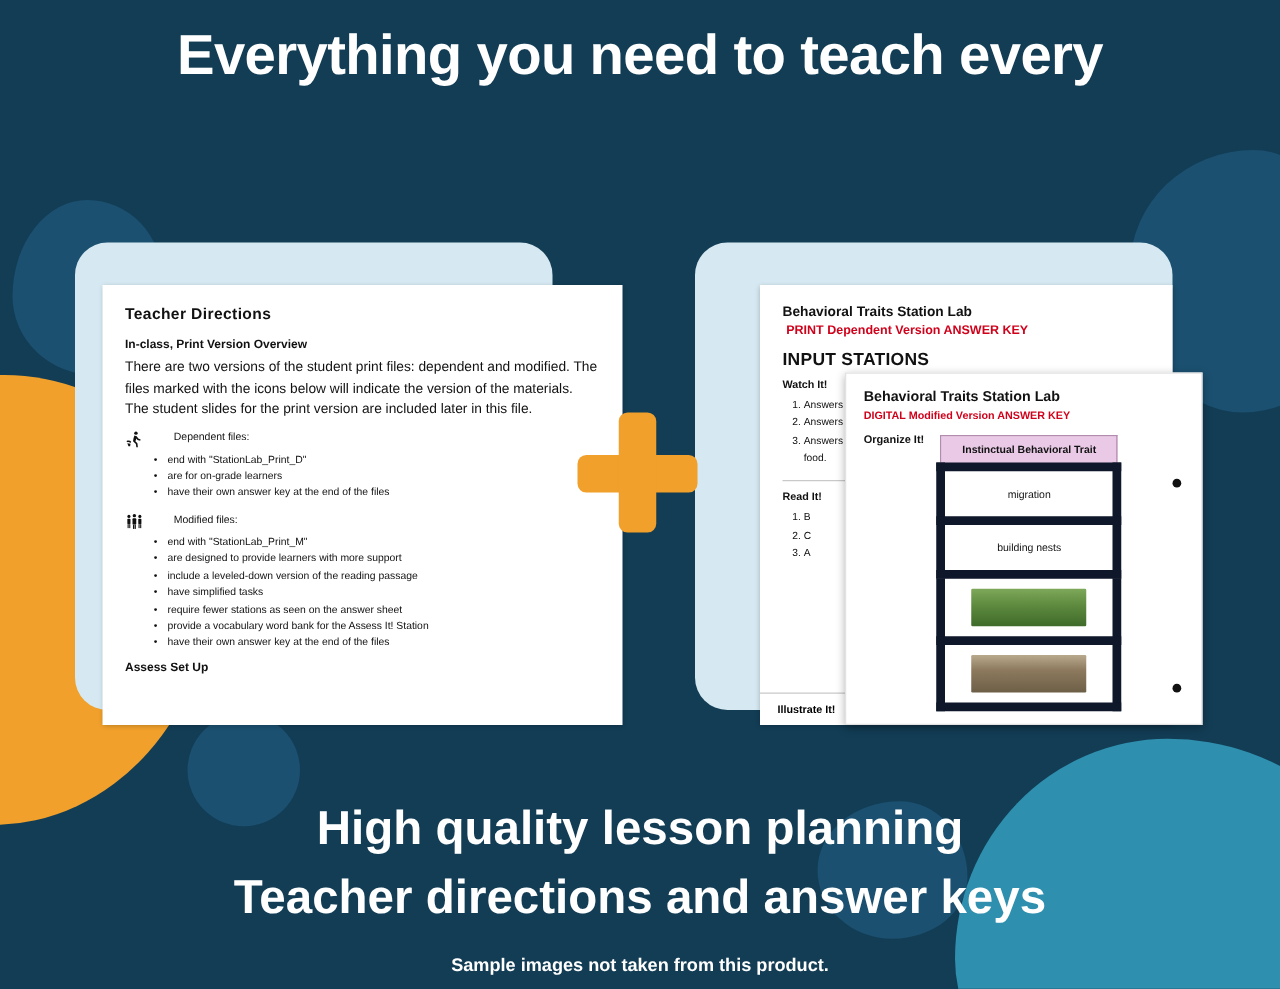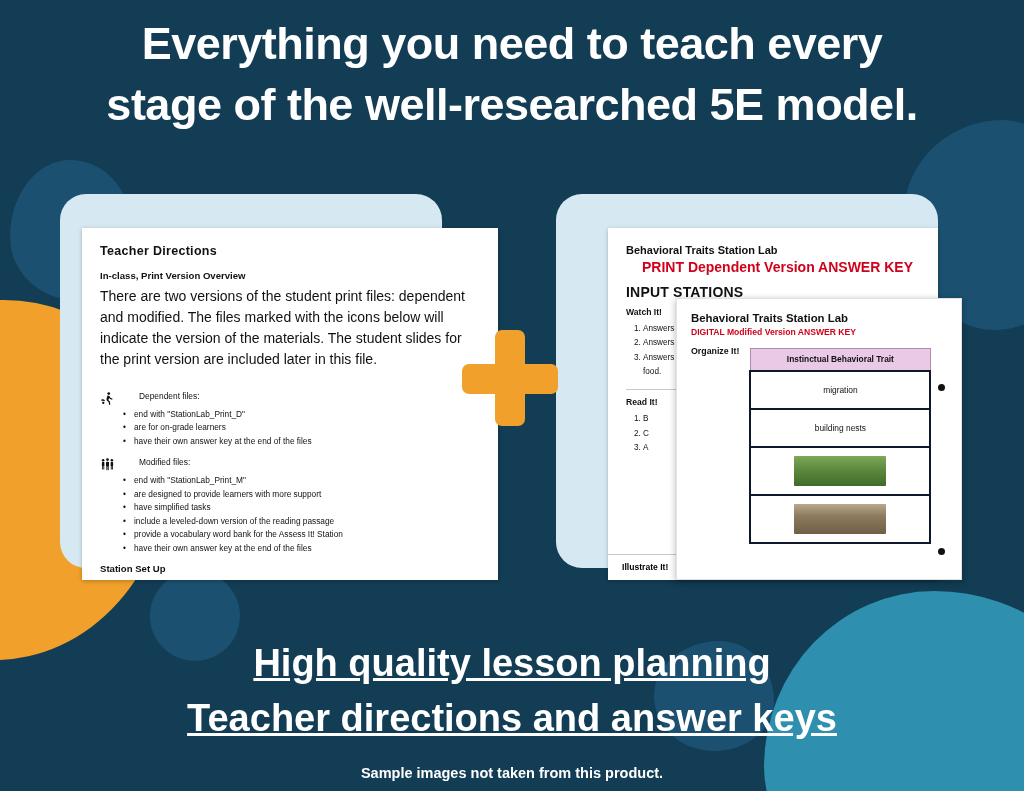--- a/index.html
+++ b/index.html
@@ -94,21 +94,21 @@
     top: 636px;
     left: 0;
     width: 1024px;
     text-align: center;
     color: #ffffff;
     font-size: 38px;
     font-weight: bold;
     line-height: 1.45;
     z-index: 5;
   }
-  .bottom-captions .line { display: block; text-decoration: underline; }
+  .bottom-captions .line { display: block; }
   .disclaimer {
     position: absolute;
     top: 765px;
     left: 0;
     width: 1024px;
     text-align: center;
     color: #ffffff;
     font-size: 14.5px;
     font-weight: bold;
     z-index: 5;
@@ -169,23 +169,23 @@
     font-size: 8.2px;
     line-height: 1.45;
     margin: 0 0 8px 0;
   }
   .doc-h2 {
     font-size: 9.6px;
     font-weight: bold;
     margin: 12px 0 5px 0;
   }
   .doc-para {
-    font-size: 14px;
+    font-size: 11px;
     line-height: 1.5;
-    margin: 0 0 20px 0;
+    margin: 0 0 7px 0;
   }
   .icon-row {
     display: flex;
     align-items: flex-start;
     gap: 8px;
     margin-bottom: 2px;
   }
   .mini-icon {
     width: 15px;
     height: 15px;
@@ -220,24 +220,24 @@
     margin: 4px 0 0 0;
   }
 
   
   .ak-title {
     font-size: 11px;
     font-weight: bold;
     margin: 0 0 3px 0;
   }
   .ak-sub {
-    font-size: 14px;
+    font-size: 10px;
     font-weight: bold;
     color: #d0021b;
-    margin: 0 0 9px 16px;
+    margin: 0 0 9px 3px;
   }
   .ak-section {
     font-size: 14px;
     font-weight: bold;
     margin: 0 0 7px 0;
     letter-spacing: 0.2px;
   }
   .ak-label {
     font-size: 8.6px;
     font-weight: bold;
@@ -271,34 +271,34 @@
     margin: 0 0 9px 0;
   }
   .ov-label {
     font-size: 8.8px;
     font-weight: bold;
     margin: 0;
   }
   .ov-body { display: flex; gap: 10px; }
   .ov-table {
     border-collapse: collapse;
-    width: 182px;
+    width: 148px;
     margin-top: 2px;
   }
   .ov-table th {
     background: #e9c9e6;
     border: 1px solid #b38bb0;
     font-size: 8.4px;
     font-weight: bold;
     padding: 5px 3px;
     line-height: 1.25;
     text-align: center;
   }
   .ov-table td {
-    border: 2px solid #0f172a;
+    border: 7px solid #0f172a;
     font-size: 8.4px;
     padding: 8px 3px;
     text-align: center;
     height: 20px;
   }
   .photo {
     width: 92px;
     height: 30px;
     margin: 0 auto;
     border-radius: 1px;
@@ -344,21 +344,20 @@
 
 <div class="blob blob-dark-left"></div>
 <div class="blob blob-dark-right"></div>
 <div class="blob blob-orange"></div>
 <div class="blob blob-dark-small"></div>
 <div class="blob blob-dark-bottomright"></div>
 <div class="blob blob-teal-br"></div>
 
 <div class="headline">
   <span class="line">Everything you need to teach every</span>
-  <span class="line">stage of the well-researched 5E model.</span>
 </div>
 
 <div class="card-backing" id="backing-left"></div>
 <div class="doc" id="doc-left">
   <div class="doc-inner">
     <div class="doc-title">Teacher Directions</div>
     <div class="doc-h2">In-class, Print Version Overview</div>
     <div class="doc-para">There are two versions of the student print files: dependent and modified. The files marked with the icons below will indicate the version of the materials. The student slides for the print version are included later in this file.</div>
 
     <div class="icon-row">
@@ -393,27 +392,28 @@
             <rect x="12.3" y="15.5" width="1.6" height="5.5"></rect>
           <rect x="17.3" y="15" width="1.4" height="5"></rect>
             <rect x="19.4" y="15" width="1.4" height="5"></rect>
         </svg>
       </span>
       <span class="icon-caption">Modified files:</span>
     </div>
     <ul class="doc-list">
       <li>end with "StationLab_Print_M"</li>
       <li>are designed to provide learners with more support</li>
+      <li>include a leveled-down version of the reading passage</li>
       <li>have simplified tasks</li>
-      <li>include a leveled-down version of the reading passage</li>
+      <li>require fewer stations as seen on the answer sheet</li>
       <li>provide a vocabulary word bank for the Assess It! Station</li>
       <li>have their own answer key at the end of the files</li>
     </ul>
 
-    <div class="doc-h3-bottom">Station Set Up</div>
+    <div class="doc-h3-bottom">Assess Set Up</div>
   </div>
 </div>
 
 <div class="plus">
   <div class="bar bar-h"></div>
   <div class="bar bar-v"></div>
 </div>
 
 <div class="card-backing" id="backing-right"></div>
 <div class="doc" id="doc-right">

